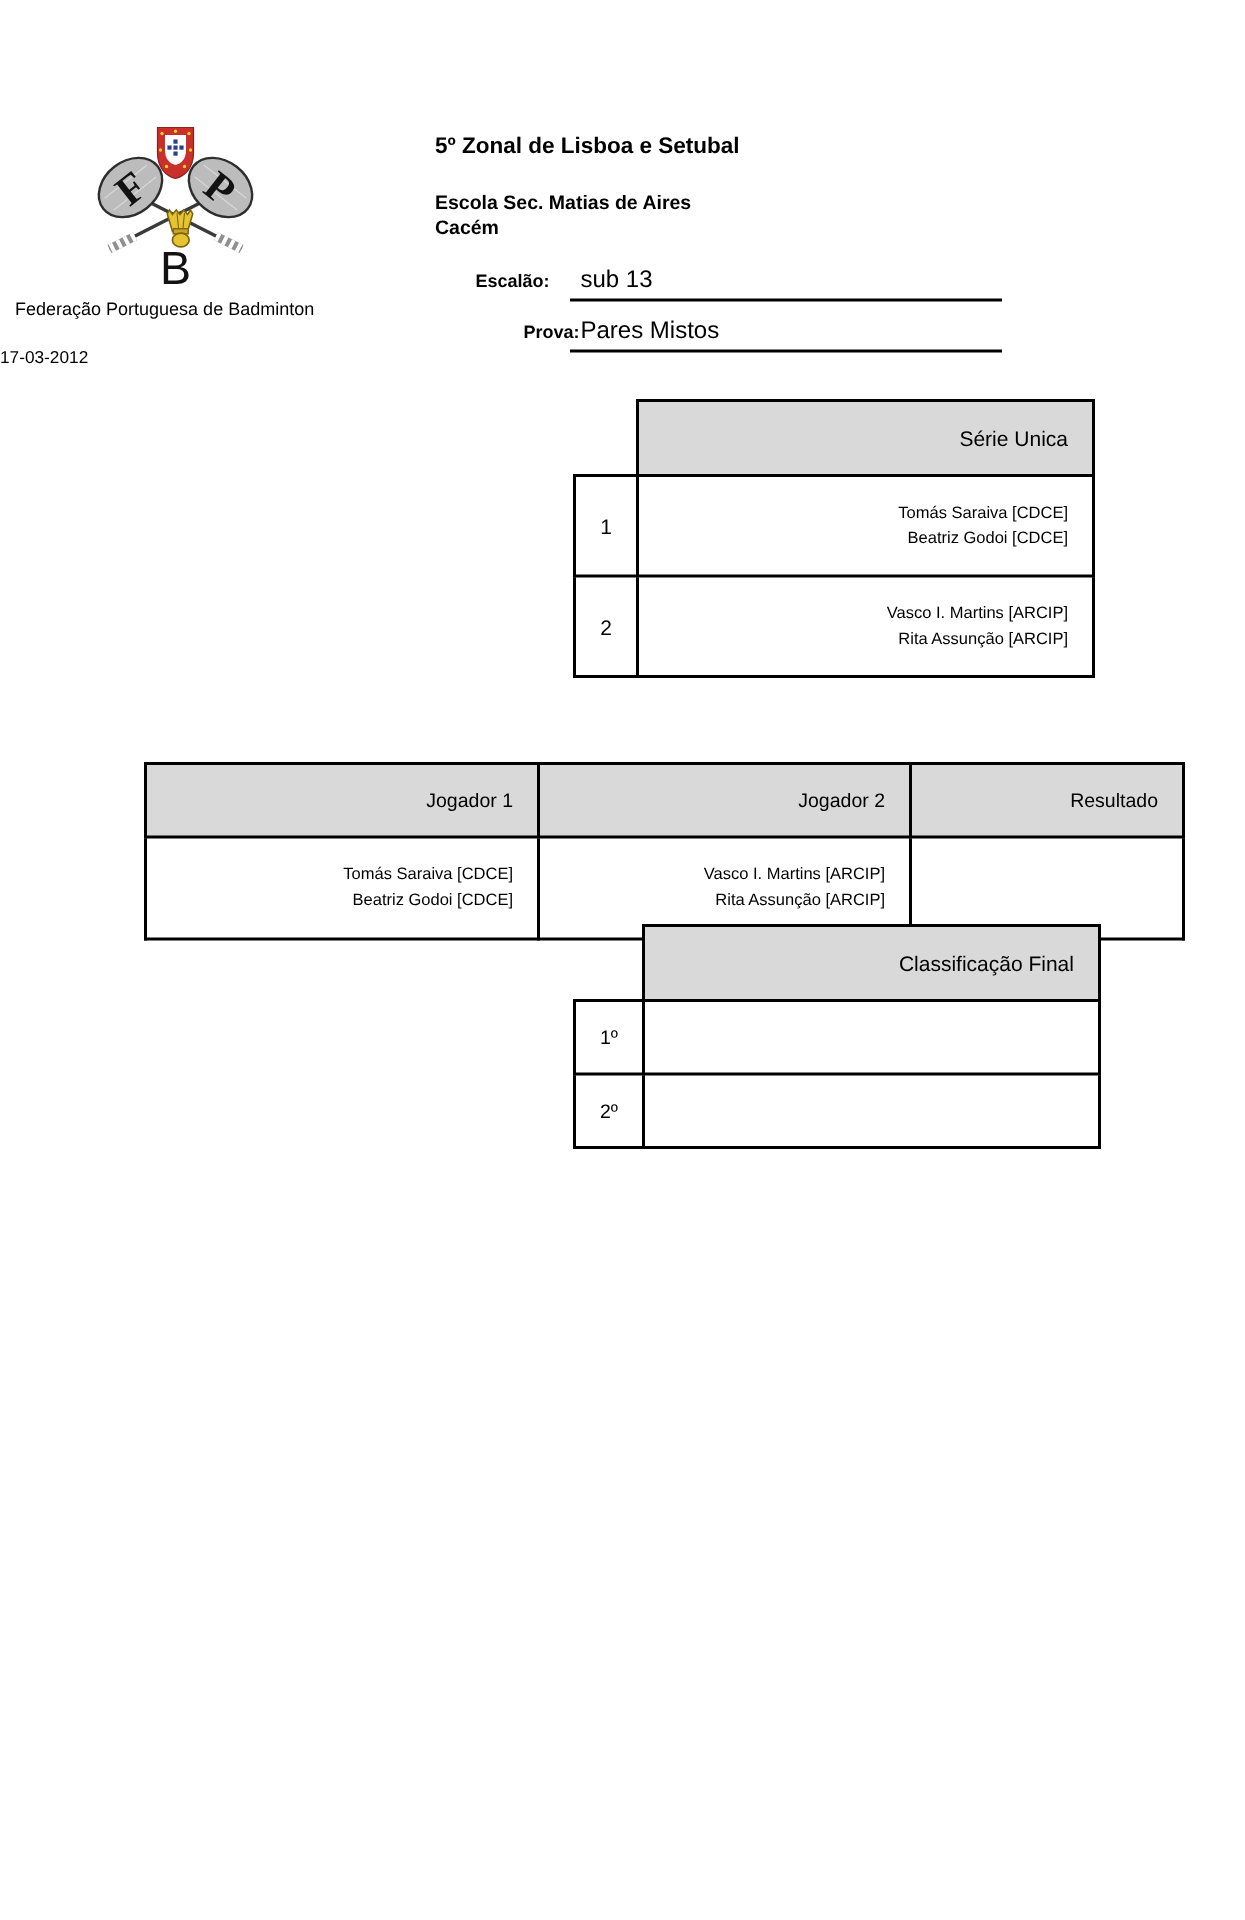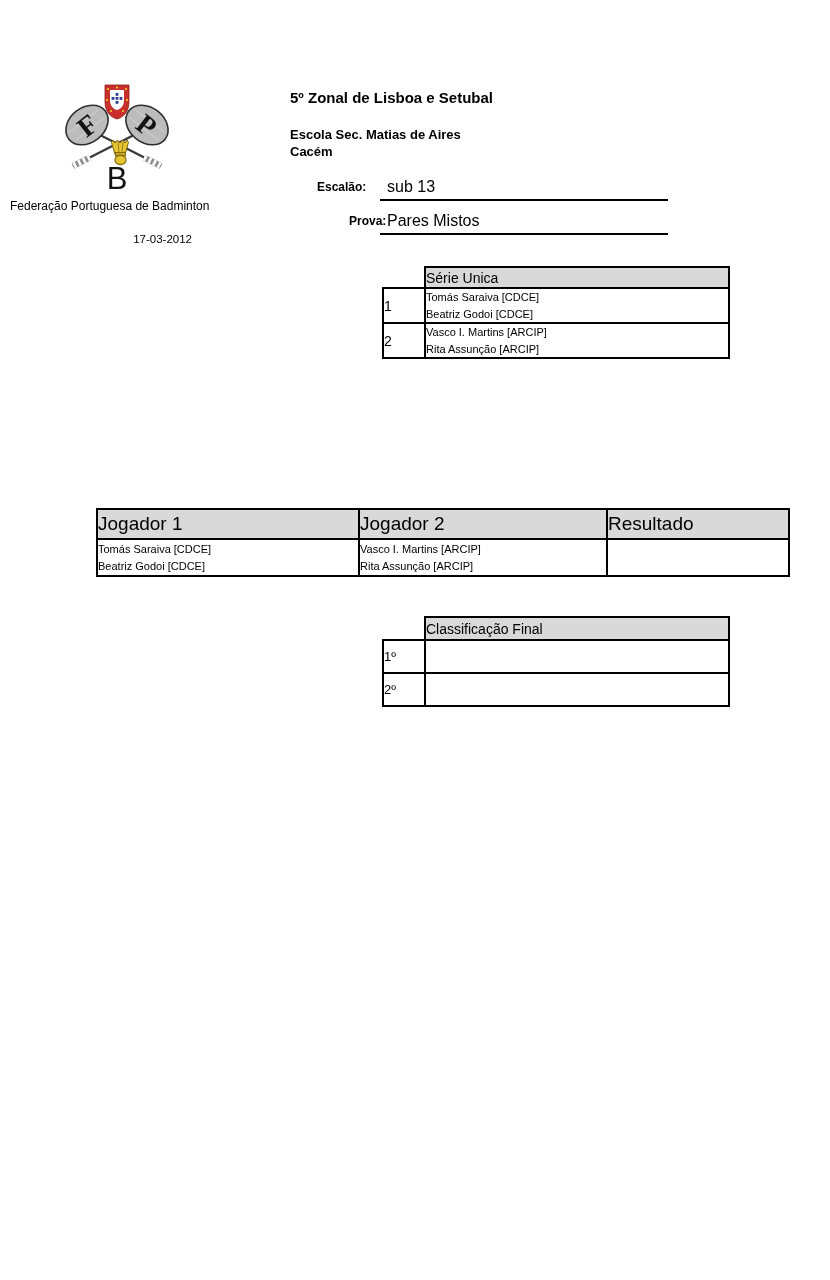--- a/index.html
+++ b/index.html
@@ -4,45 +4,45 @@
 <style>
   * { margin:0; padding:0; box-sizing:border-box; }
   html,body { background:#ffffff; }
   .page {
     position:relative; width:830px; height:1280px; background:#ffffff;
     font-family:"Liberation Sans","DejaVu Sans",sans-serif; color:#000;
     overflow:hidden;
   }
   .logo { position:absolute; left:59px; top:74px; width:116px; height:118px; }
   .fed-name { position:absolute; left:10px; top:199px; width:214px; text-align:left; font-size:12px; }
-  .doc-date { position:absolute; left:0px; top:233px; width:192px; text-align:right; font-size:11.5px; }
+  .doc-date { position:absolute; left:0px; top:233px; width:192px; text-align:left; font-size:11.5px; }
   .title { position:absolute; left:290px; top:89px; font-size:15px; font-weight:bold; }
   .venue { position:absolute; left:290px; top:126px; font-size:13px; font-weight:bold; line-height:17px; }
   .field-label { position:absolute; left:290px; font-size:12px; font-weight:bold;padding-left:27px; }
   .escalao-label { top:180px; }
   .prova-label { top:214px;margin-left:32px; }
   .field-value {
     position:absolute; left:380px; width:288px; font-size:16px;
     border-bottom:2px solid #000; padding:0 0 3px 7px; min-height:17px;
   }
   .escalao-value { top:178px; }
   .prova-value { top:212px; }
 
   table { border-collapse:collapse; table-layout:fixed; position:absolute; }
-  td, th { border:2px solid #000; font-weight:normal; text-align:left; vertical-align:middle; padding:0; }
+  td, th { border:2px solid #000; font-weight:normal; text-align:right; vertical-align:middle; padding:16px; }
   td.blank { border:none; background:transparent; }
   th.gray { background:#d9d9d9; }
 
   .serie-table { left:382px; top:266px; }
   .serie-table th { height:21px; font-size:14px; }
   .serie-table td.num { font-size:14px; }
   .serie-table td.pair { font-size:11px; line-height:16.5px; height:35px; }
 
   .match-table { left:96px; top:508px; }
-  .match-table th { height:30px; font-size:19px; }
+  .match-table th { height:30px; font-size:13px; }
   .match-table td { font-size:11px; line-height:17px; height:37px; }
 
   .classif-table { left:382px; top:616px; }
   .classif-table th { height:23px; font-size:14px;margin-left:25px; }
   .classif-table td.num { font-size:13px; }
   .classif-table td.slot { height:33px; }
 </style>
 </head>
 <body>
 

